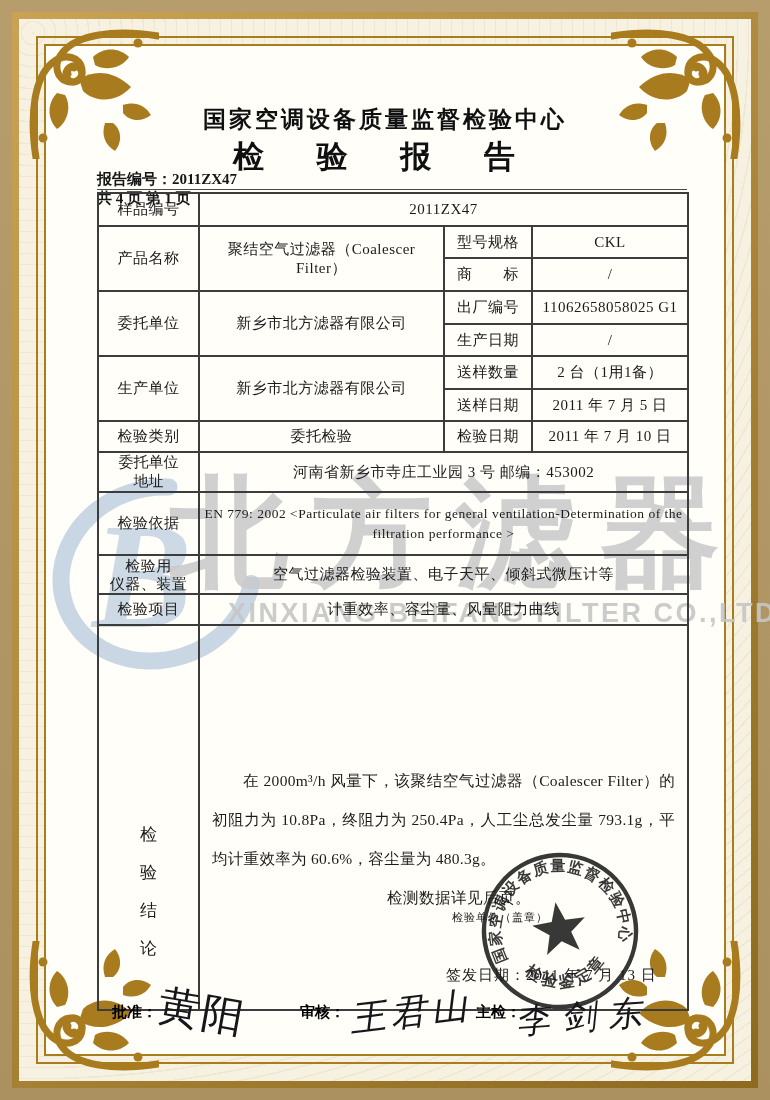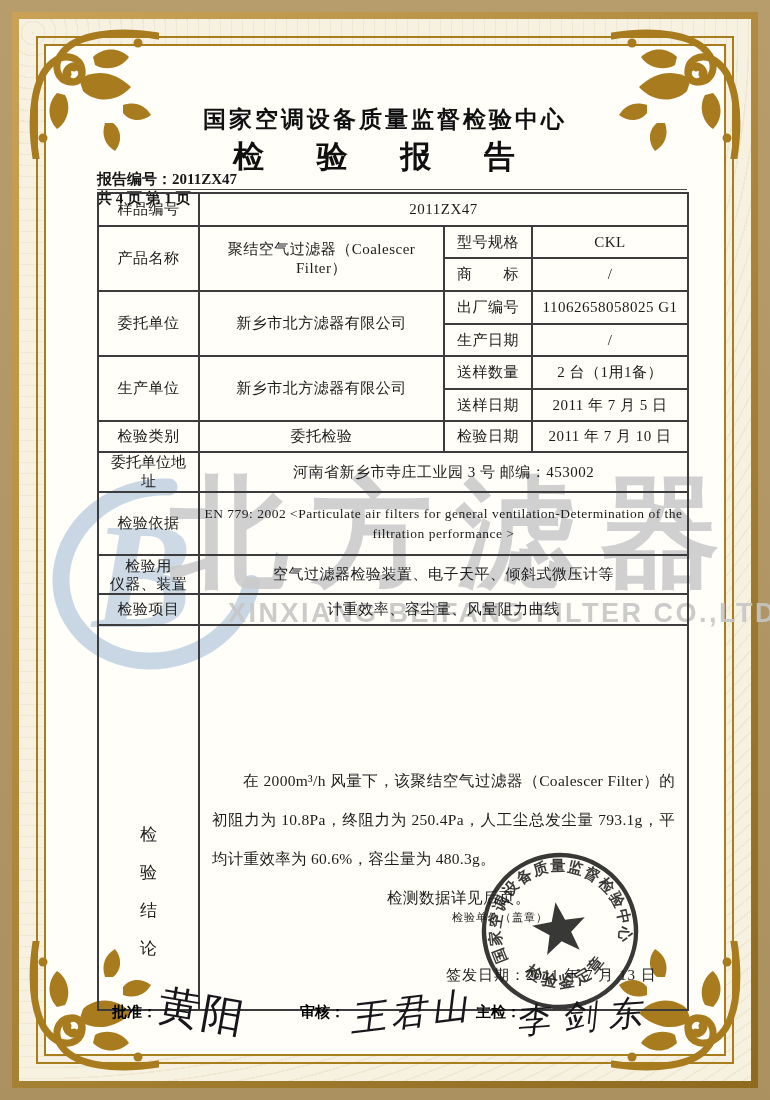--- a/index.html
+++ b/index.html
@@ -183,21 +183,21 @@
       <td>送样日期</td>
       <td>2011 年 7 月 5 日</td>
     </tr>
     <tr class="h31">
       <td>检验类别</td>
       <td>委托检验</td>
       <td>检验日期</td>
       <td>2011 年 7 月 10 日</td>
     </tr>
     <tr class="h30">
-      <td style="letter-spacing:0;padding:0 8px;">委托单位地址</td>
+      <td style="letter-spacing:0;padding:0 16px;">委托单位地址</td>
       <td colspan="3">河南省新乡市寺庄工业园 3 号  邮编：453002</td>
     </tr>
     <tr class="h49">
       <td>检验依据</td>
       <td colspan="3" class="en">EN 779: 2002 &lt;Particulate air filters for general ventilation-Determination of the filtration performance &gt;</td>
     </tr>
     <tr class="h39">
       <td class="lbl2">
         <div>检验用</div>
         <div>仪器、装置</div>

